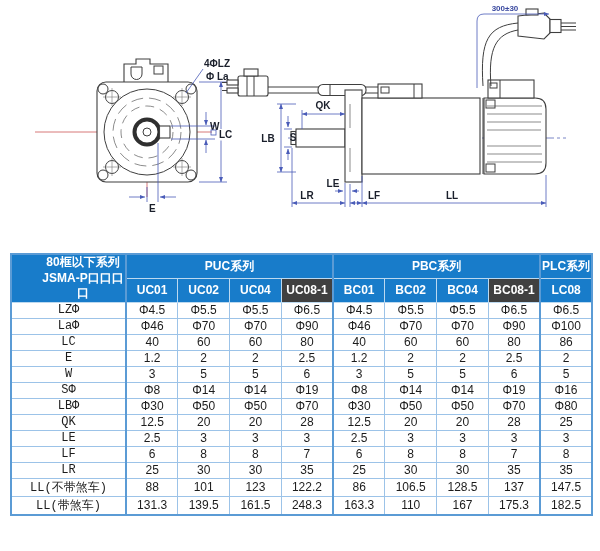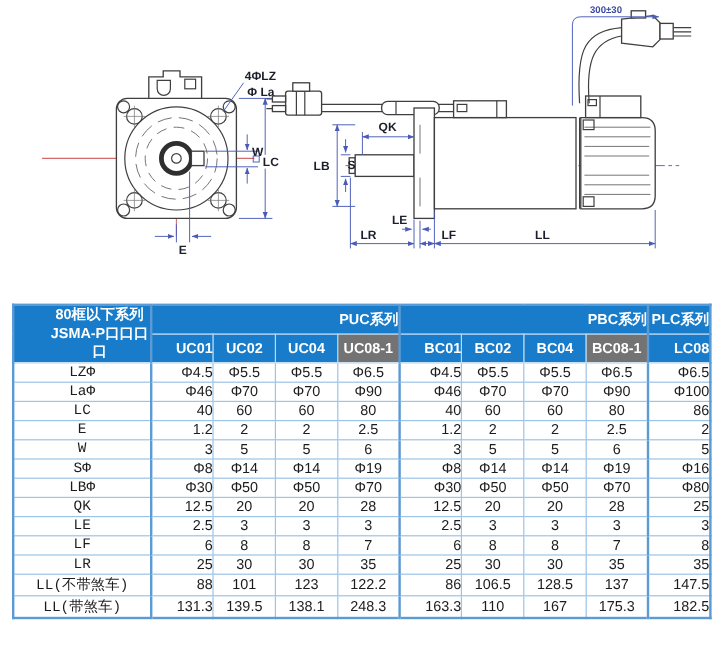--- a/index.html
+++ b/index.html
@@ -13,26 +13,26 @@
   .dim{stroke:#4a5cb8;fill:none;stroke-width:.8;}
   .dimlab{font-size:10px;font-weight:bold;fill:#1a1f2b;}
   .dimlab-sm{font-size:8px;font-weight:bold;fill:#3a49a0;}
 
   .table-wrap{position:absolute;left:10px;top:253px;width:583px;}
   table{width:100%;border-collapse:collapse;table-layout:fixed;
         font-size:12px;border:2px solid #5b9bd5;}
   col.c-label{width:115px;}
   thead th{background:#187cca;color:#fff;font-weight:700;
            border:1px solid #bcd9f0;padding:0;height:18px;}
-  thead th.hl{background:#737373;}
+  thead th.hl{background:#404040;}
   thead th.corner{line-height:1.3;padding-left:29px;}
   tbody td{border:1px solid #9cc3e8;text-align:center;color:#1c1c1c;
            padding:0;height:15px;background:#fff;}
   td.rowlabel{font-weight:400;font-family:Liberation Mono, monospace;}
-  .gsep{border-left:2px solid #5b9bd5 !important;text-align:right;}
+  .gsep{border-left:2px solid #5b9bd5 !important;}
   .notes{position:absolute;left:17px;top:513px;font-size:12px;line-height:1.4;
          color:#000;}
 </style>
 </head>
 <body>
 
 <div class="page">
 
   
   <svg width="600" height="250" viewBox="0 0 600 250">
@@ -396,21 +396,21 @@
             <td class="gsep">86</td>
             <td>106.5</td>
             <td>128.5</td>
             <td>137</td>
             <td class="gsep">147.5</td>
           </tr>
           <tr>
             <td class="rowlabel">LL(带煞车)</td>
             <td class="gsep">131.3</td>
             <td>139.5</td>
-            <td>138.1</td>
+            <td>161.5</td>
             <td>248.3</td>
             <td class="gsep">163.3</td>
             <td>110</td>
             <td>167</td>
             <td>175.3</td>
             <td class="gsep">182.5</td>
           </tr>
         </tbody>
     </table>
   </div>

